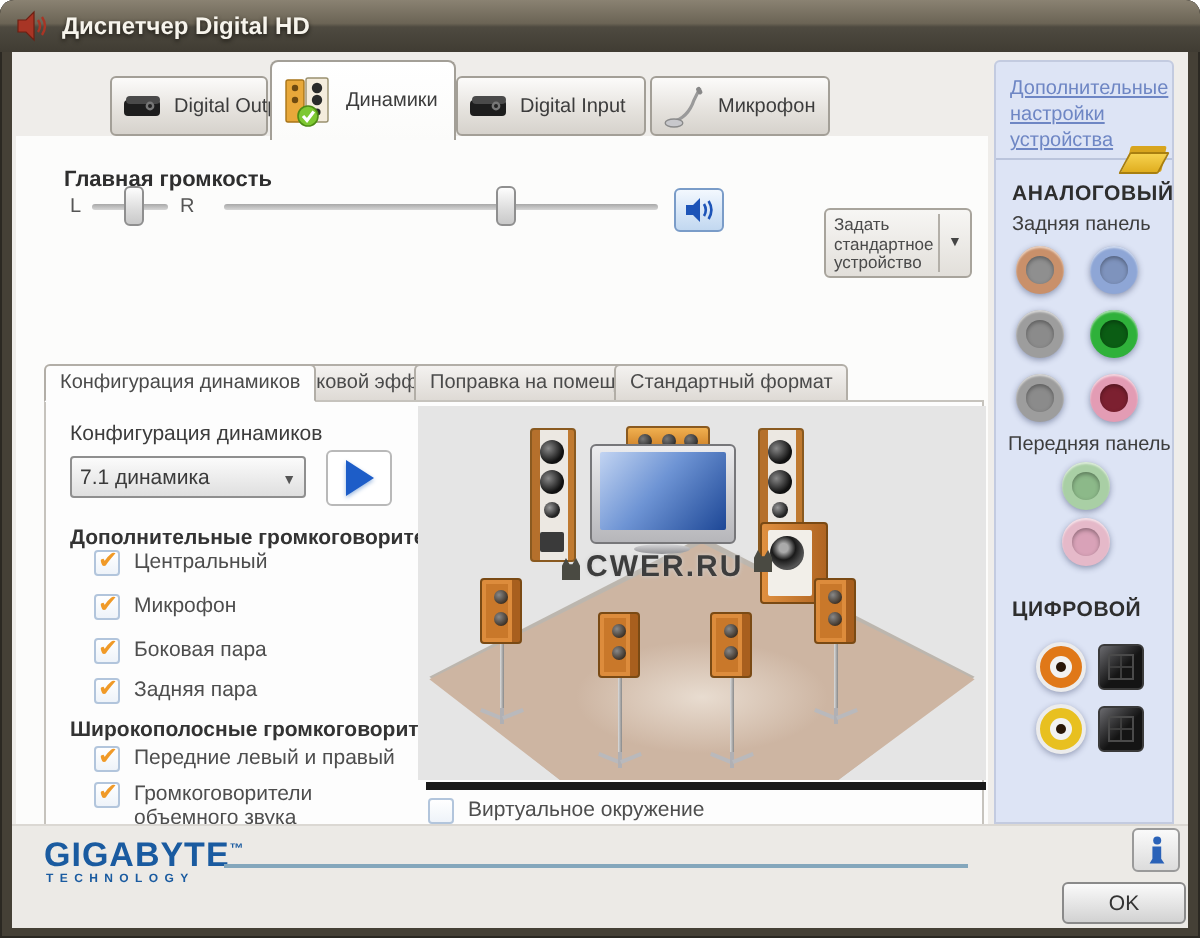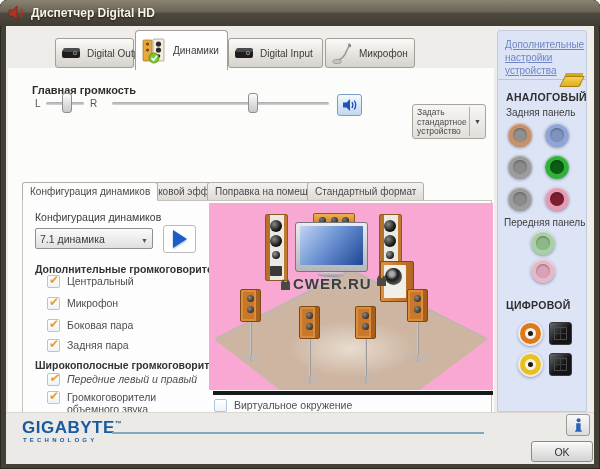--- a/index.html
+++ b/index.html
@@ -53,21 +53,21 @@
   .play-btn{position:absolute;left:140px;top:24px;width:33px;height:28px;border:1px solid #b9b9b9;border-radius:3px;
             background:#fff;display:flex;align-items:center;justify-content:center;cursor:pointer;}
   .play-tri{width:0;height:0;border-left:14px solid #1d5dc8;border-top:9px solid transparent;border-bottom:9px solid transparent;
             filter:drop-shadow(0 1px 1px #9ab8e0);}
   .chk{position:absolute;display:flex;align-items:flex-start;cursor:pointer;}
   .chk .box{flex:none;width:13px;height:13px;border:1px solid #b2c5dc;border-radius:2px;
             background:linear-gradient(180deg,#ffffff,#eef3f9);position:relative;}
   .chk.checked .box::after{content:"✔";position:absolute;left:1px;top:-3px;font-size:12px;color:#f09a28;}
   .chk .lbl{font-size:10.5px;color:#4e4e4e;margin-left:7px;line-height:12px;}
   
-  .simg{position:absolute;left:186px;top:2px;width:284px;height:187px;overflow:hidden;background:#f9a8d4;}
+  .simg{position:absolute;left:186px;top:2px;width:284px;height:187px;overflow:hidden;background:#e5e5e5;}
   .floor-edge{position:absolute;left:0;top:35px;width:284px;height:152px;background:#bcb6ae;
               clip-path:polygon(50% 20%,98% 66%,74% 100%,25% 100%,2% 66%);}
   .floor{position:absolute;left:0;top:39px;width:284px;height:148px;
          background:radial-gradient(ellipse 90px 40px at 50% 72%,#e8dcd0,#cdb5a2 70%);
          clip-path:polygon(50% 20%,98% 66%,74% 100%,25% 100%,2% 66%);}
   .tower{position:absolute;width:23px;height:67px;border:1px solid #8a5a20;border-radius:2px;
          background:linear-gradient(90deg,#b5702c 0 4px,#ece8e2 4px 18px,#c07a30 18px);}
   .tower .c1,.tower .c2{position:absolute;left:4px;width:12px;height:12px;border-radius:50%;
         background:radial-gradient(circle at 35% 35%,#888,#111 65%);}
   .tower .c1{top:5px;} .tower .c2{top:20px;}
@@ -262,21 +262,21 @@
           <span class="box"></span>
           <span class="lbl">Боковая пара</span>
           </div>
         <div class="chk checked" style="left:24px;top:138px;">
           <span class="box"></span>
           <span class="lbl">Задняя пара</span>
           </div>
 
         <div class="sec-title" style="left:12px;top:158px;">Широкополосные громкоговорители</div>
 
-        <div class="chk checked" style="left:24px;top:172px;font-style:italic;">
+        <div class="chk checked" style="left:24px;top:172px;">
           <span class="box"></span>
           <span class="lbl">Передние левый и правый</span>
           </div>
         <div class="chk checked" style="left:24px;top:190px;width:150px;">
           <span class="box"></span>
           <span class="lbl" style="width:118px;">Громкоговорители объемного звука</span>
           </div>
 
         <div class="simg">
           <div class="floor-edge"></div>

